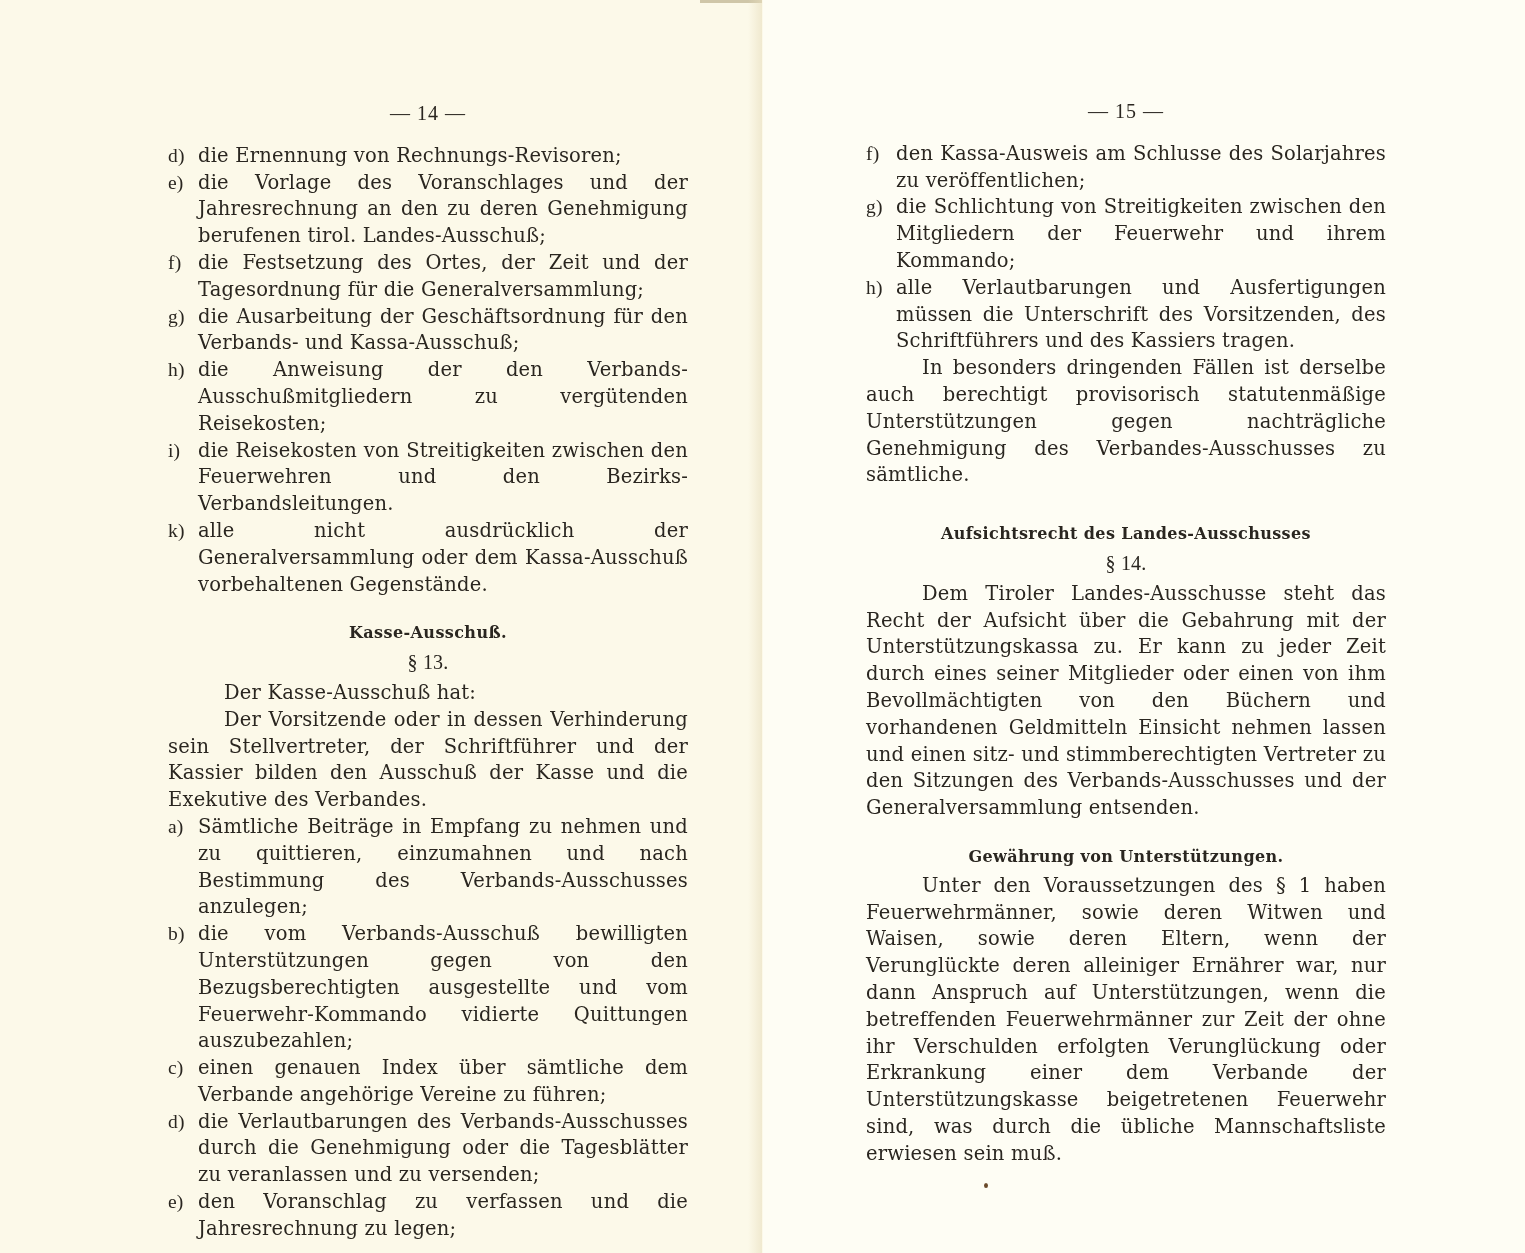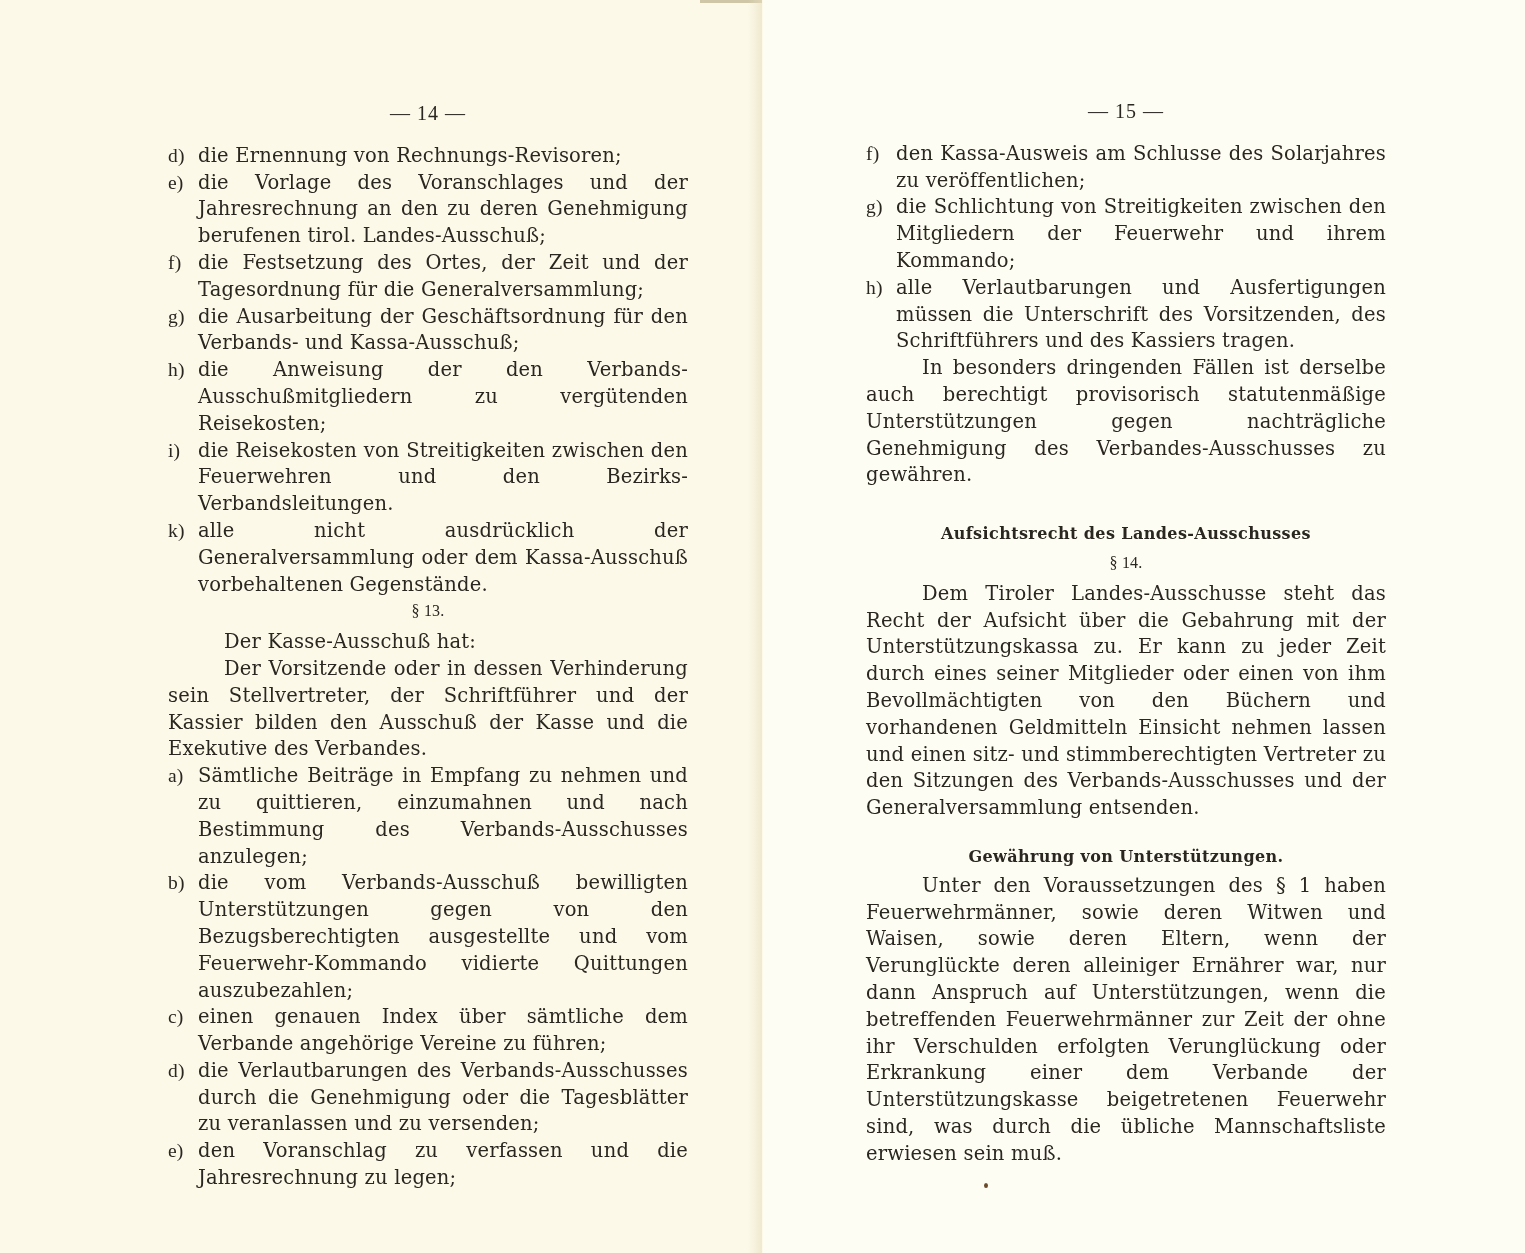--- a/index.html
+++ b/index.html
@@ -94,21 +94,21 @@
     text-align: center;
     font-weight: bold;
     font-size: 16px;
     margin-top: 22px;
     margin-bottom: 2px;
     letter-spacing: 0.4px;
   }
   .section-number {
     text-align: center;
     font-family: "Liberation Serif", serif;
-    font-size: 16px;
+    font-size: 20px;
     margin-bottom: 4px;
   }
   .spot {
     position: absolute;
     width: 4px;
     height: 5px;
     border-radius: 50%;
     background: #6a4a2a;
   }
 </style>
@@ -143,20 +143,21 @@
     </div>
     <div class="item">
       <span class="marker">i)</span>
       <span class="text">die Reisekosten von Streitigkeiten zwischen den Feuerwehren und den Bezirks-Verbandsleitungen.</span>
     </div>
     <div class="item">
       <span class="marker">k)</span>
       <span class="text">alle nicht ausdrücklich der Generalversammlung oder dem Kassa-Ausschuß vorbehaltenen Gegenstände.</span>
     </div>
 
+    <div class="section-heading">Kasse-Ausschuß.</div>
     <div class="section-number">§ 13.</div>
     <div class="para">Der Kasse-Ausschuß hat:</div>
     <div class="para">Der Vorsitzende oder in dessen Verhinderung sein Stellvertreter, der Schriftführer und der Kassier bilden den Ausschuß der Kasse und die Exekutive des Verbandes.</div>
 
     <div class="item">
       <span class="marker">a)</span>
       <span class="text">Sämtliche Beiträge in Empfang zu nehmen und zu quittieren, einzumahnen und nach Bestimmung des Verbands-Ausschusses anzulegen;</span>
     </div>
     <div class="item">
       <span class="marker">b)</span>
@@ -187,21 +188,21 @@
     </div>
     <div class="item">
       <span class="marker">g)</span>
       <span class="text">die Schlichtung von Streitigkeiten zwischen den Mitgliedern der Feuerwehr und ihrem Kommando;</span>
     </div>
     <div class="item">
       <span class="marker">h)</span>
       <span class="text">alle Verlautbarungen und Ausfertigungen müssen die Unterschrift des Vorsitzenden, des Schriftführers und des Kassiers tragen.</span>
     </div>
 
-    <div class="para">In besonders dringenden Fällen ist derselbe auch berechtigt provisorisch statutenmäßige Unterstützungen gegen nachträgliche Genehmigung des Verbandes-Ausschusses zu gewähren.</div>
+    <div class="para">In besonders dringenden Fällen ist derselbe auch berechtigt provisorisch statutenmäßige Unterstützungen gegen nachträgliche Genehmigung des Verbandes-Ausschusses zu sämtliche.</div>
 
     <div class="section-heading" style="margin-top:32px">Aufsichtsrecht des Landes-Ausschusses</div>
     <div class="section-number">§ 14.</div>
     <div class="para">Dem Tiroler Landes-Ausschusse steht das Recht der Aufsicht über die Gebahrung mit der Unterstützungskassa zu. Er kann zu jeder Zeit durch eines seiner Mitglieder oder einen von ihm Bevollmächtigten von den Büchern und vorhandenen Geldmitteln Einsicht nehmen lassen und einen sitz- und stimmberechtigten Vertreter zu den Sitzungen des Verbands-Ausschusses und der Generalversammlung entsenden.</div>
 
     <div class="section-heading" style="">Gewährung von Unterstützungen.</div>
     <div class="para">Unter den Voraussetzungen des § 1 haben Feuerwehrmänner, sowie deren Witwen und Waisen, sowie deren Eltern, wenn der Verunglückte deren alleiniger Ernährer war, nur dann Anspruch auf Unterstützungen, wenn die betreffenden Feuerwehrmänner zur Zeit der ohne ihr Verschulden erfolgten Verunglückung oder Erkrankung einer dem Verbande der Unterstützungskasse beigetretenen Feuerwehr sind, was durch die übliche Mannschaftsliste erwiesen sein muß.</div>
   </div>
   <div class="spot" style="left:221px; top:1183px;"></div>
 </div>

